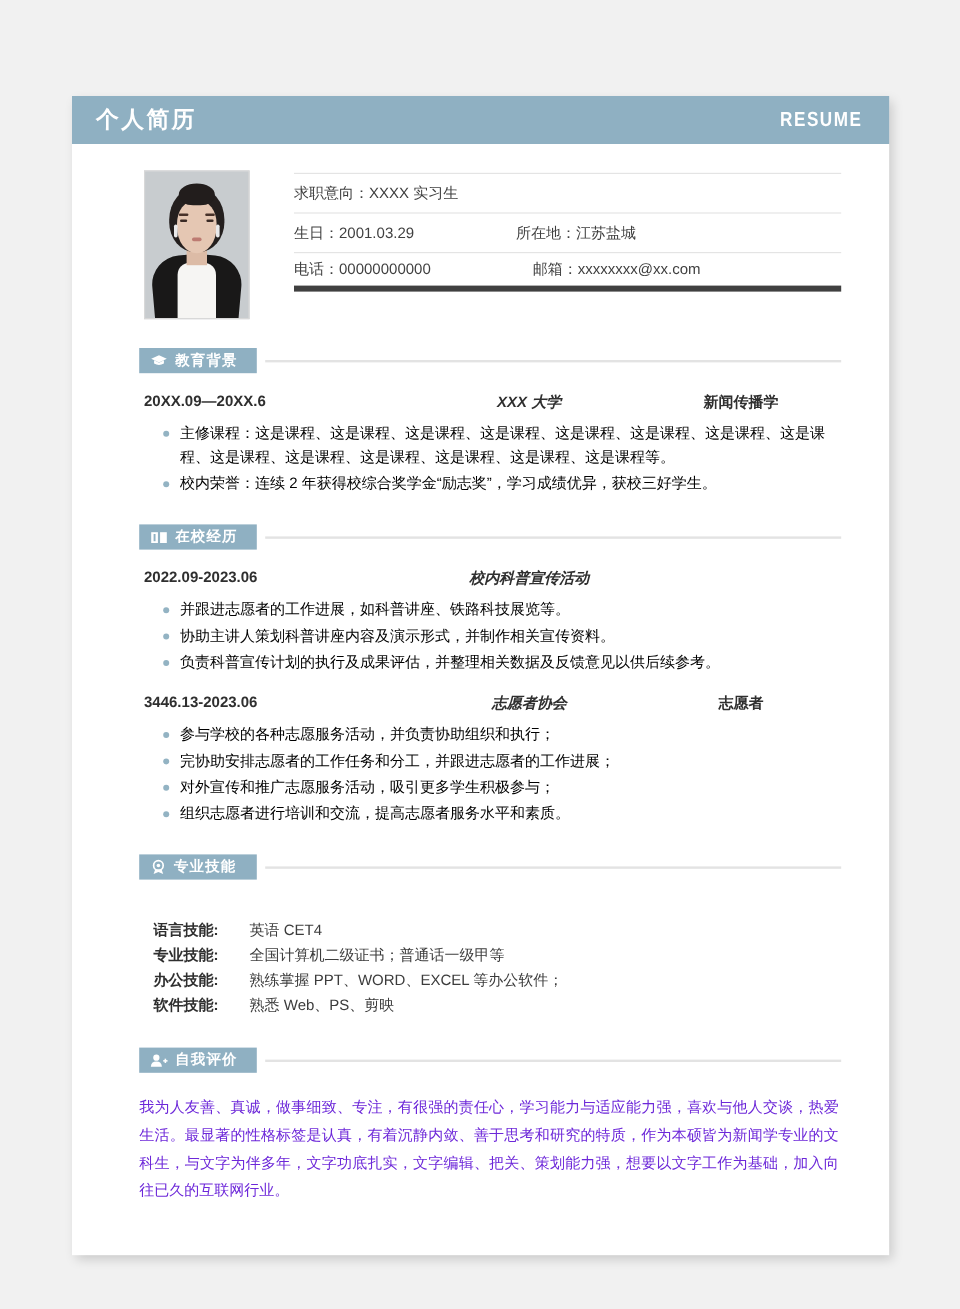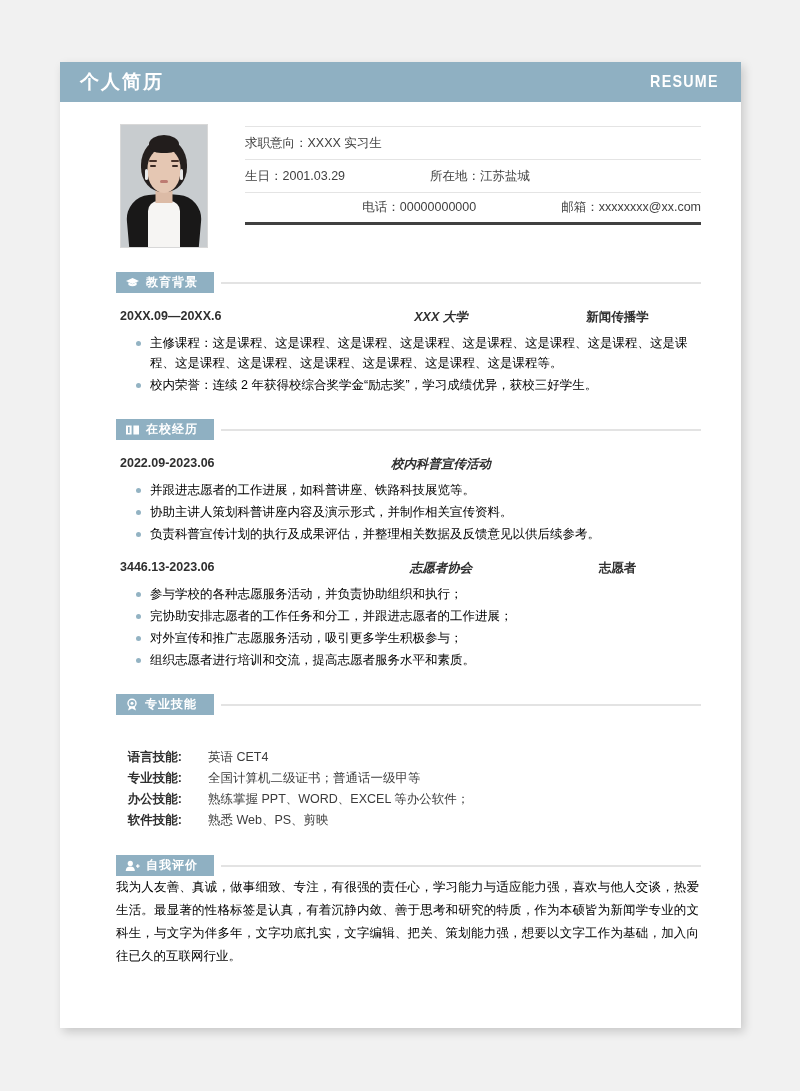--- a/index.html
+++ b/index.html
@@ -7,21 +7,21 @@
     width: 800px; height: 1091px;
     background: #f1f1f1;
     font-family: "Liberation Sans", "DejaVu Sans", sans-serif;
     overflow: hidden;
   }
   #root { position: relative; width: 800px; height: 1091px; }
 
   
   .page {
     position: absolute;
-    left: 60px; top: 62px;
+    left: 60px; top: 80px;
     width: 681px; height: 966px;
     background: #ffffff;
     box-shadow: 3px 4px 9px rgba(0,0,0,.17);
   }
 
   
   .banner {
     position: relative;
     height: 40px;
     background: #8fb0c2;
@@ -104,21 +104,21 @@
     padding-bottom: 9px;
   }
   .info-row {
     border-top: 1px solid #e4e4e4;
     height: 33px;
     display: flex;
     align-items: center;
     font-size: 12.5px;
     color: #3f3f3f;
   }
-  .info-row:last-child { border-bottom: 3px solid #404040; justify-content: flex-end; }
+  .info-row:last-child { border-bottom: 5px solid #404040; }
   .info-cell { white-space: nowrap; }
   .info-cell.second { margin-left: 85px; }
 
   
   .section { padding: 0 40px 0 56px; }
   .sec-head {
     display: flex;
     align-items: center;
     margin-top: 24px;
   }
@@ -190,24 +190,24 @@
     flex: 0 0 auto;
     font-weight: bold;
     color: #2f2f2f;
     text-align: right;
     padding-right: 26px;
   }
   .skill-v { flex: 1 1 auto; }
 
   
   .summary {
-    margin-top: 0;
+    margin-top: 18px;
     font-size: 12.5px;
     line-height: 23px;
-    color: #000000;
+    color: #6d28d9;
     text-align: justify;
     padding-right: 2px;
   }
 </style>
 </head>
 <body>
 
 <div id="root">
   <div class="page">
 

